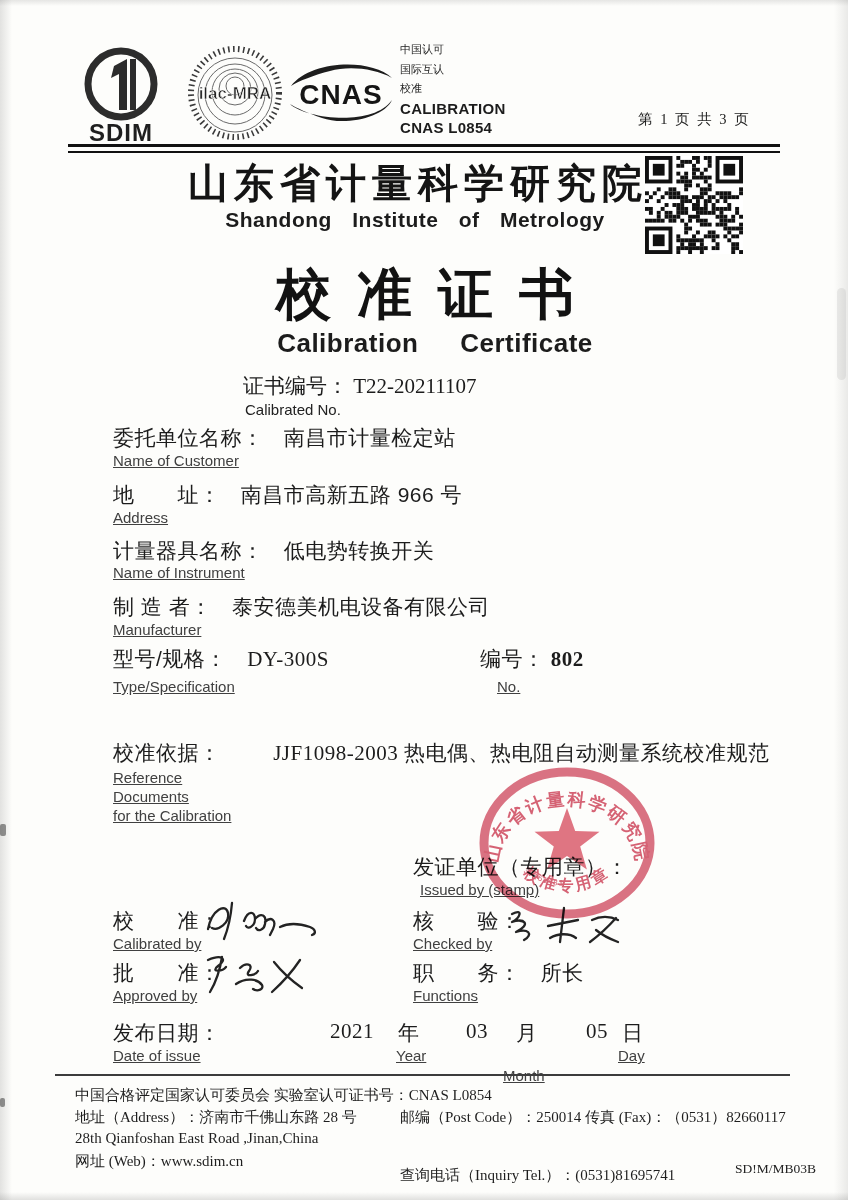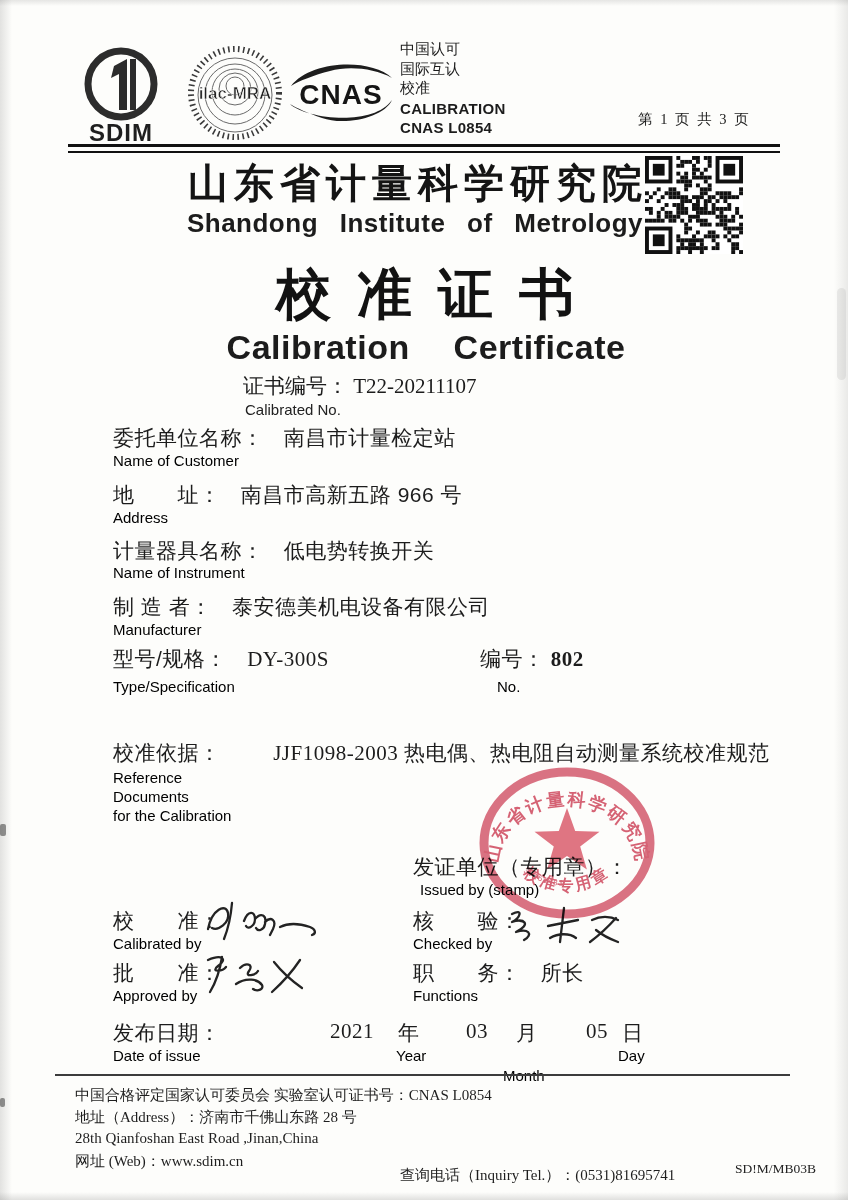--- a/index.html
+++ b/index.html
@@ -17,47 +17,47 @@
   .edge-top{position:absolute;left:0;top:0;width:100%;height:6px;
     background:linear-gradient(to bottom,rgba(60,60,60,.12),rgba(0,0,0,0));}
   .edge-bottom{position:absolute;left:0;bottom:0;width:100%;height:8px;
     background:linear-gradient(to top,rgba(60,60,60,.15),rgba(0,0,0,0));}
   .speck{position:absolute;background:#3d3d3d;border-radius:2px;opacity:.55;}
   .smudge{position:absolute;background:rgba(90,90,90,.10);border-radius:6px;}
 
   
   .logo{position:absolute;}
   .acc-block{position:absolute;left:400px;top:40px;line-height:19.5px;}
-  .acc-zh{font-family:"Liberation Serif","DejaVu Serif",serif;font-size:15px;}
+  .acc-zh{font-family:"Liberation Serif","DejaVu Serif",serif;font-size:11px;}
   .acc-en{font-weight:bold;font-size:15px;letter-spacing:.3px;}
   .page-marker{position:absolute;left:638px;top:110px;
     font-family:"Liberation Serif","DejaVu Serif",serif;font-size:14.5px;letter-spacing:2px;}
   .rule-double{position:absolute;left:68px;top:144px;width:712px;height:4px;
     border-top:3px solid #111;border-bottom:2px solid #111;}
 
   
   .institute-zh{position:absolute;left:60px;top:156px;width:710px;text-align:center;
     font-family:"Liberation Serif","DejaVu Serif",serif;font-size:40px;font-weight:600;
     letter-spacing:6px;text-indent:6px;color:#141414;}
   .institute-en{position:absolute;left:60px;top:208px;width:710px;text-align:center;
-    font-size:26px;font-weight:bold;word-spacing:14px;letter-spacing:.5px;}
+    font-size:21px;font-weight:bold;word-spacing:14px;letter-spacing:.5px;}
   .qr-box{position:absolute;left:645px;top:156px;width:98px;height:98px;background:#fff;}
 
   
   .title-zh{position:absolute;left:70px;top:258px;width:710px;text-align:center;
     font-size:55px;font-weight:bold;letter-spacing:26px;text-indent:26px;color:#121212;}
-  .title-en{position:absolute;left:71px;top:328px;width:710px;text-align:center;
-    font-size:34px;font-weight:bold;word-spacing:34px;letter-spacing:.5px;}
+  .title-en{position:absolute;left:80px;top:328px;width:710px;text-align:center;
+    font-size:26px;font-weight:bold;word-spacing:34px;letter-spacing:.5px;}
   .certno-line{position:absolute;left:243px;top:372px;
     font-family:"Liberation Serif","DejaVu Serif",serif;font-size:21px;}
   .certno-en{position:absolute;left:245px;top:401px;font-size:15px;color:#222;}
 
   
   .zh-line{position:absolute;font-size:21px;letter-spacing:.5px;white-space:nowrap;}
-  .en-sub{position:absolute;font-size:15px;color:#000000;white-space:nowrap;}
+  .en-sub{position:absolute;font-size:15px;color:#404040;white-space:nowrap;text-decoration:underline;}
   .serif{font-family:"Liberation Serif","DejaVu Serif",serif;}
   .bold{font-weight:bold;}
   .val-gap{display:inline-block;width:14px;}
 
   
   .sig-svg{position:absolute;}
   .sig-svg path{stroke:#232323;stroke-width:2.3;fill:none;stroke-linecap:round;stroke-linejoin:round;}
   .seal{position:absolute;left:476px;top:764px;width:182px;height:160px;
     mix-blend-mode:multiply;opacity:.92;pointer-events:none;z-index:6;}
 
@@ -466,18 +466,19 @@
   <div class="zh-line" style="left:516px;top:1019px;">月</div>
   <div class="en-sub" style="left:503px;top:1047px;margin-top:20px;">Month</div>
 
   <div class="zh-line serif" style="left:586px;top:1019px;">05</div>
   <div class="zh-line" style="left:622px;top:1019px;">日</div>
   <div class="en-sub" style="left:618px;top:1047px;">Day</div>
 
   <div class="footer-rule"></div>
   <div class="ft" style="left:75px;top:1086px;">中国合格评定国家认可委员会 实验室认可证书号：CNAS L0854</div>
   <div class="ft" style="left:75px;top:1108px;">地址（Address）：济南市千佛山东路 28 号</div>
+  <div class="ft" style="left:400px;top:1108px;">邮编（Post Code）：250014 传真 (Fax)：（0531）82660117</div>
   <div class="ft" style="left:75px;top:1130px;">28th Qianfoshan East Road ,Jinan,China</div>
   <div class="ft" style="left:400px;top:1130px;margin-top:36px;">查询电话（Inquiry Tel.）：(0531)81695741</div>
   <div class="ft" style="left:75px;top:1152px;">网址 (Web)：www.sdim.cn</div>
   <div class="form-code">SD!M/MB03B</div>
 
 </div>
 
 </body></html>

